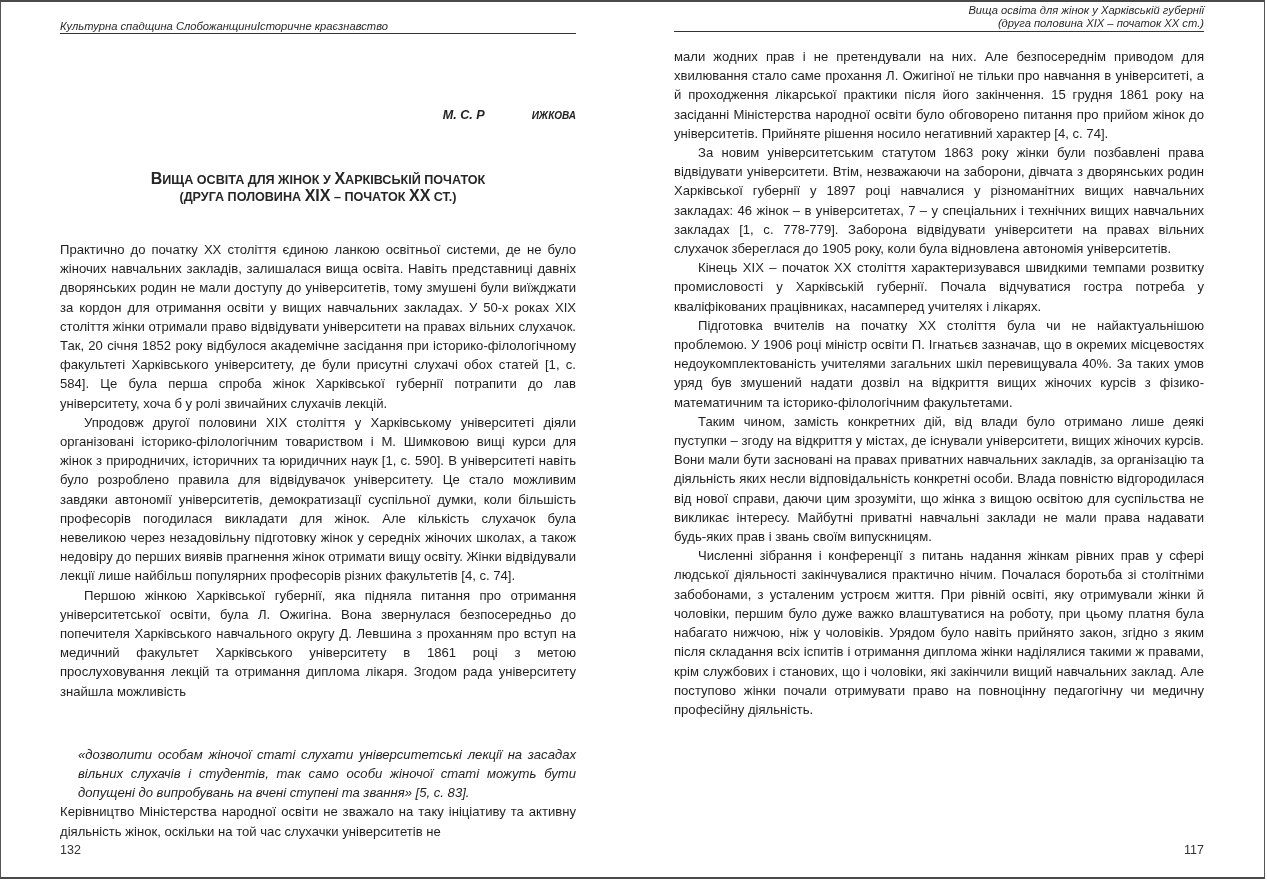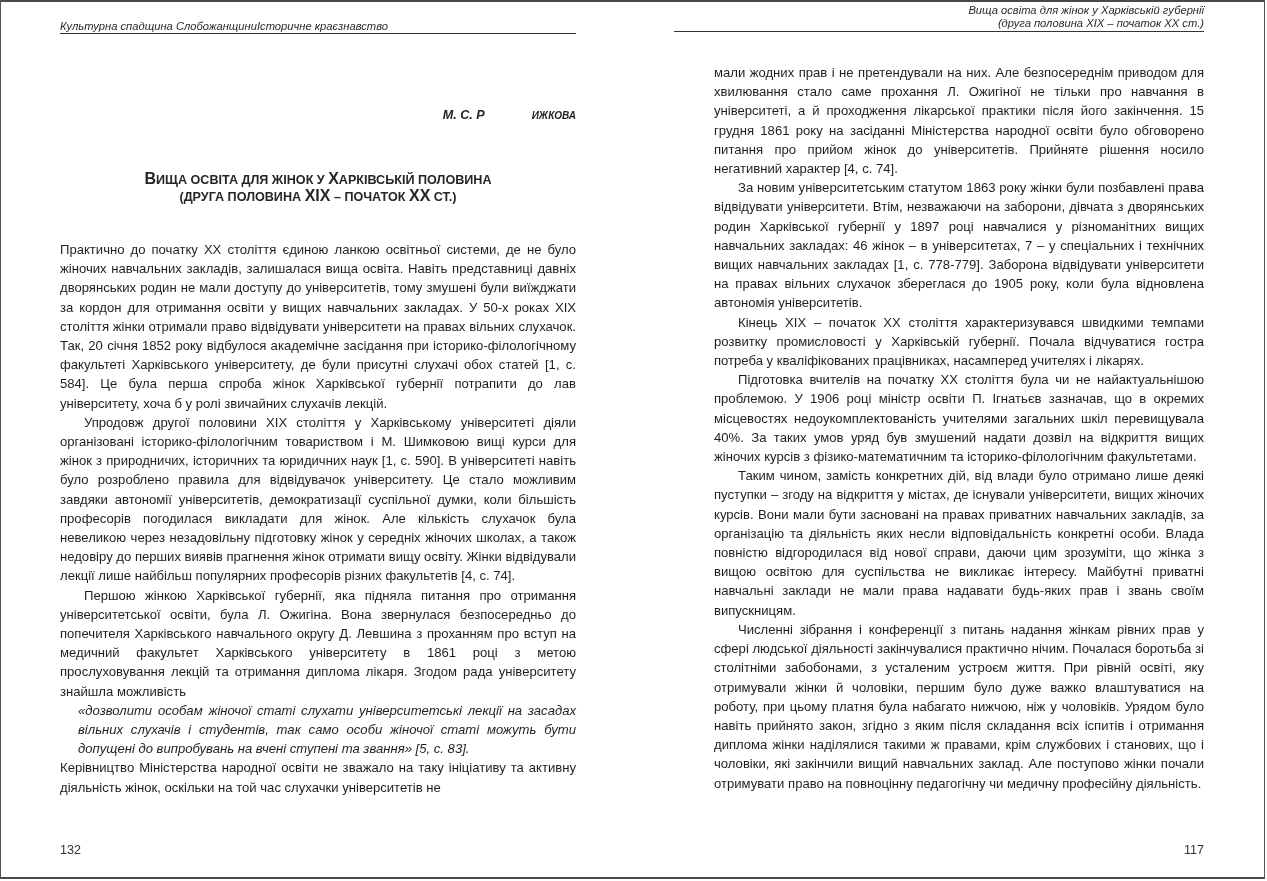--- a/index.html
+++ b/index.html
@@ -25,44 +25,44 @@
     .title {
       position: absolute; left: 0; right: 0; top: 171px; text-align: center; font-weight: bold;
       font-size: 12.6px; line-height: 16px; color: #262626;
     }
     .title .cap { font-size: 16px; }
     .body-text {
       position: absolute; left: 0; right: 0; font-size: 13.1px; line-height: 19.2px; text-align: justify;
       color: #1f1f1f;
     }
     .left .body-text { top: 240px; }
-    .right .body-text { top: 63px; margin-left: 40px; }
+    .right .body-text { top: 47px; }
     .body-text p { margin: 0; text-indent: 0; }
     .body-text p.ind { text-indent: 24px; }
-    .body-text p.quote { font-style: italic; padding-left: 18px; }
+    .body-text p.quote { font-style: italic; padding-left: 18px; margin-top: 44px; }
     .page-num { position: absolute; top: 843px; font-size: 12.5px; color: #333; }
     .left .page-num { left: 0; }
     .right .page-num { right: 0; }
   </style>
 </head>
 <body>
 
 <div class="frame"></div>
 
 <div class="page left">
   <div class="running-head">
     <span>Культурна спадщина Слобожанщини</span>
     <span>Історичне краєзнавство</span>
   </div>
 
   <div class="author"><span>М. С. Р</span><span class="sc">ИЖКОВА</span></div>
 
   <div class="title">
     <div>
-      <span class="cap">В</span><span>ИЩА ОСВІТА ДЛЯ ЖІНОК У </span><span class="cap">Х</span><span>АРКІВСЬКІЙ ПОЛОВИНА</span>
+      <span class="cap">В</span><span>ИЩА ОСВІТА ДЛЯ ЖІНОК У </span><span class="cap">Х</span><span>АРКІВСЬКІЙ ПОЧАТОК</span>
     </div>
     <div>
       <span>(ДРУГА ПОЛОВИНА </span><span class="cap">XIX</span><span> – ПОЧАТОК </span><span class="cap">XX</span><span> СТ.)</span>
     </div>
   </div>
 
   <div class="body-text">
     <p>Практично до початку XX століття єдиною ланкою освітньої системи, де не було жіночих навчальних закладів, залишалася вища освіта. Навіть представниці давніх дворянських родин не мали доступу до університетів, тому змушені були виїжджати за кордон для отримання освіти у вищих навчальних закладах. У 50-х роках XIX століття жінки отримали право відвідувати університети на правах вільних слухачок. Так, 20 січня 1852 року відбулося академічне засідання при історико-філологічному факуль­теті Харківського університету, де були присутні слухачі обох статей [1, с. 584]. Це була перша спроба жінок Харківської губернії потрапити до лав університету, хоча б у ролі звичайних слухачів лекцій.</p>
     <p class="ind">Упродовж другої половини XIX століття у Харківському університеті дія­ли організовані історико-філологічним товариством і М. Шимковою вищі курси для жінок з природничих, історичних та юридичних наук [1, с. 590]. В університеті навіть було розроблено правила для відвідувачок універси­тету. Це стало можливим завдяки автономії університетів, демократизації суспільної думки, коли більшість професорів погодилася викладати для жінок. Але кількість слухачок була невеликою через незадовільну підго­товку жінок у середніх жіночих школах, а також недовіру до перших виявів прагнення жінок отримати вищу освіту. Жінки відвідували лекції лише най­більш популярних професорів різних факультетів [4, с. 74].</p>
     <p class="ind">Першою жінкою Харківської губернії, яка підняла питання про отри­мання університетської освіти, була Л. Ожигіна. Вона звернулася безпо­середньо до попечителя Харківського навчального округу Д. Левшина з проханням про вступ на медичний факультет Харківського університету в 1861 році з метою прослуховування лекцій та отримання диплома лікаря. Згодом рада університету знайшла можливість</p>

